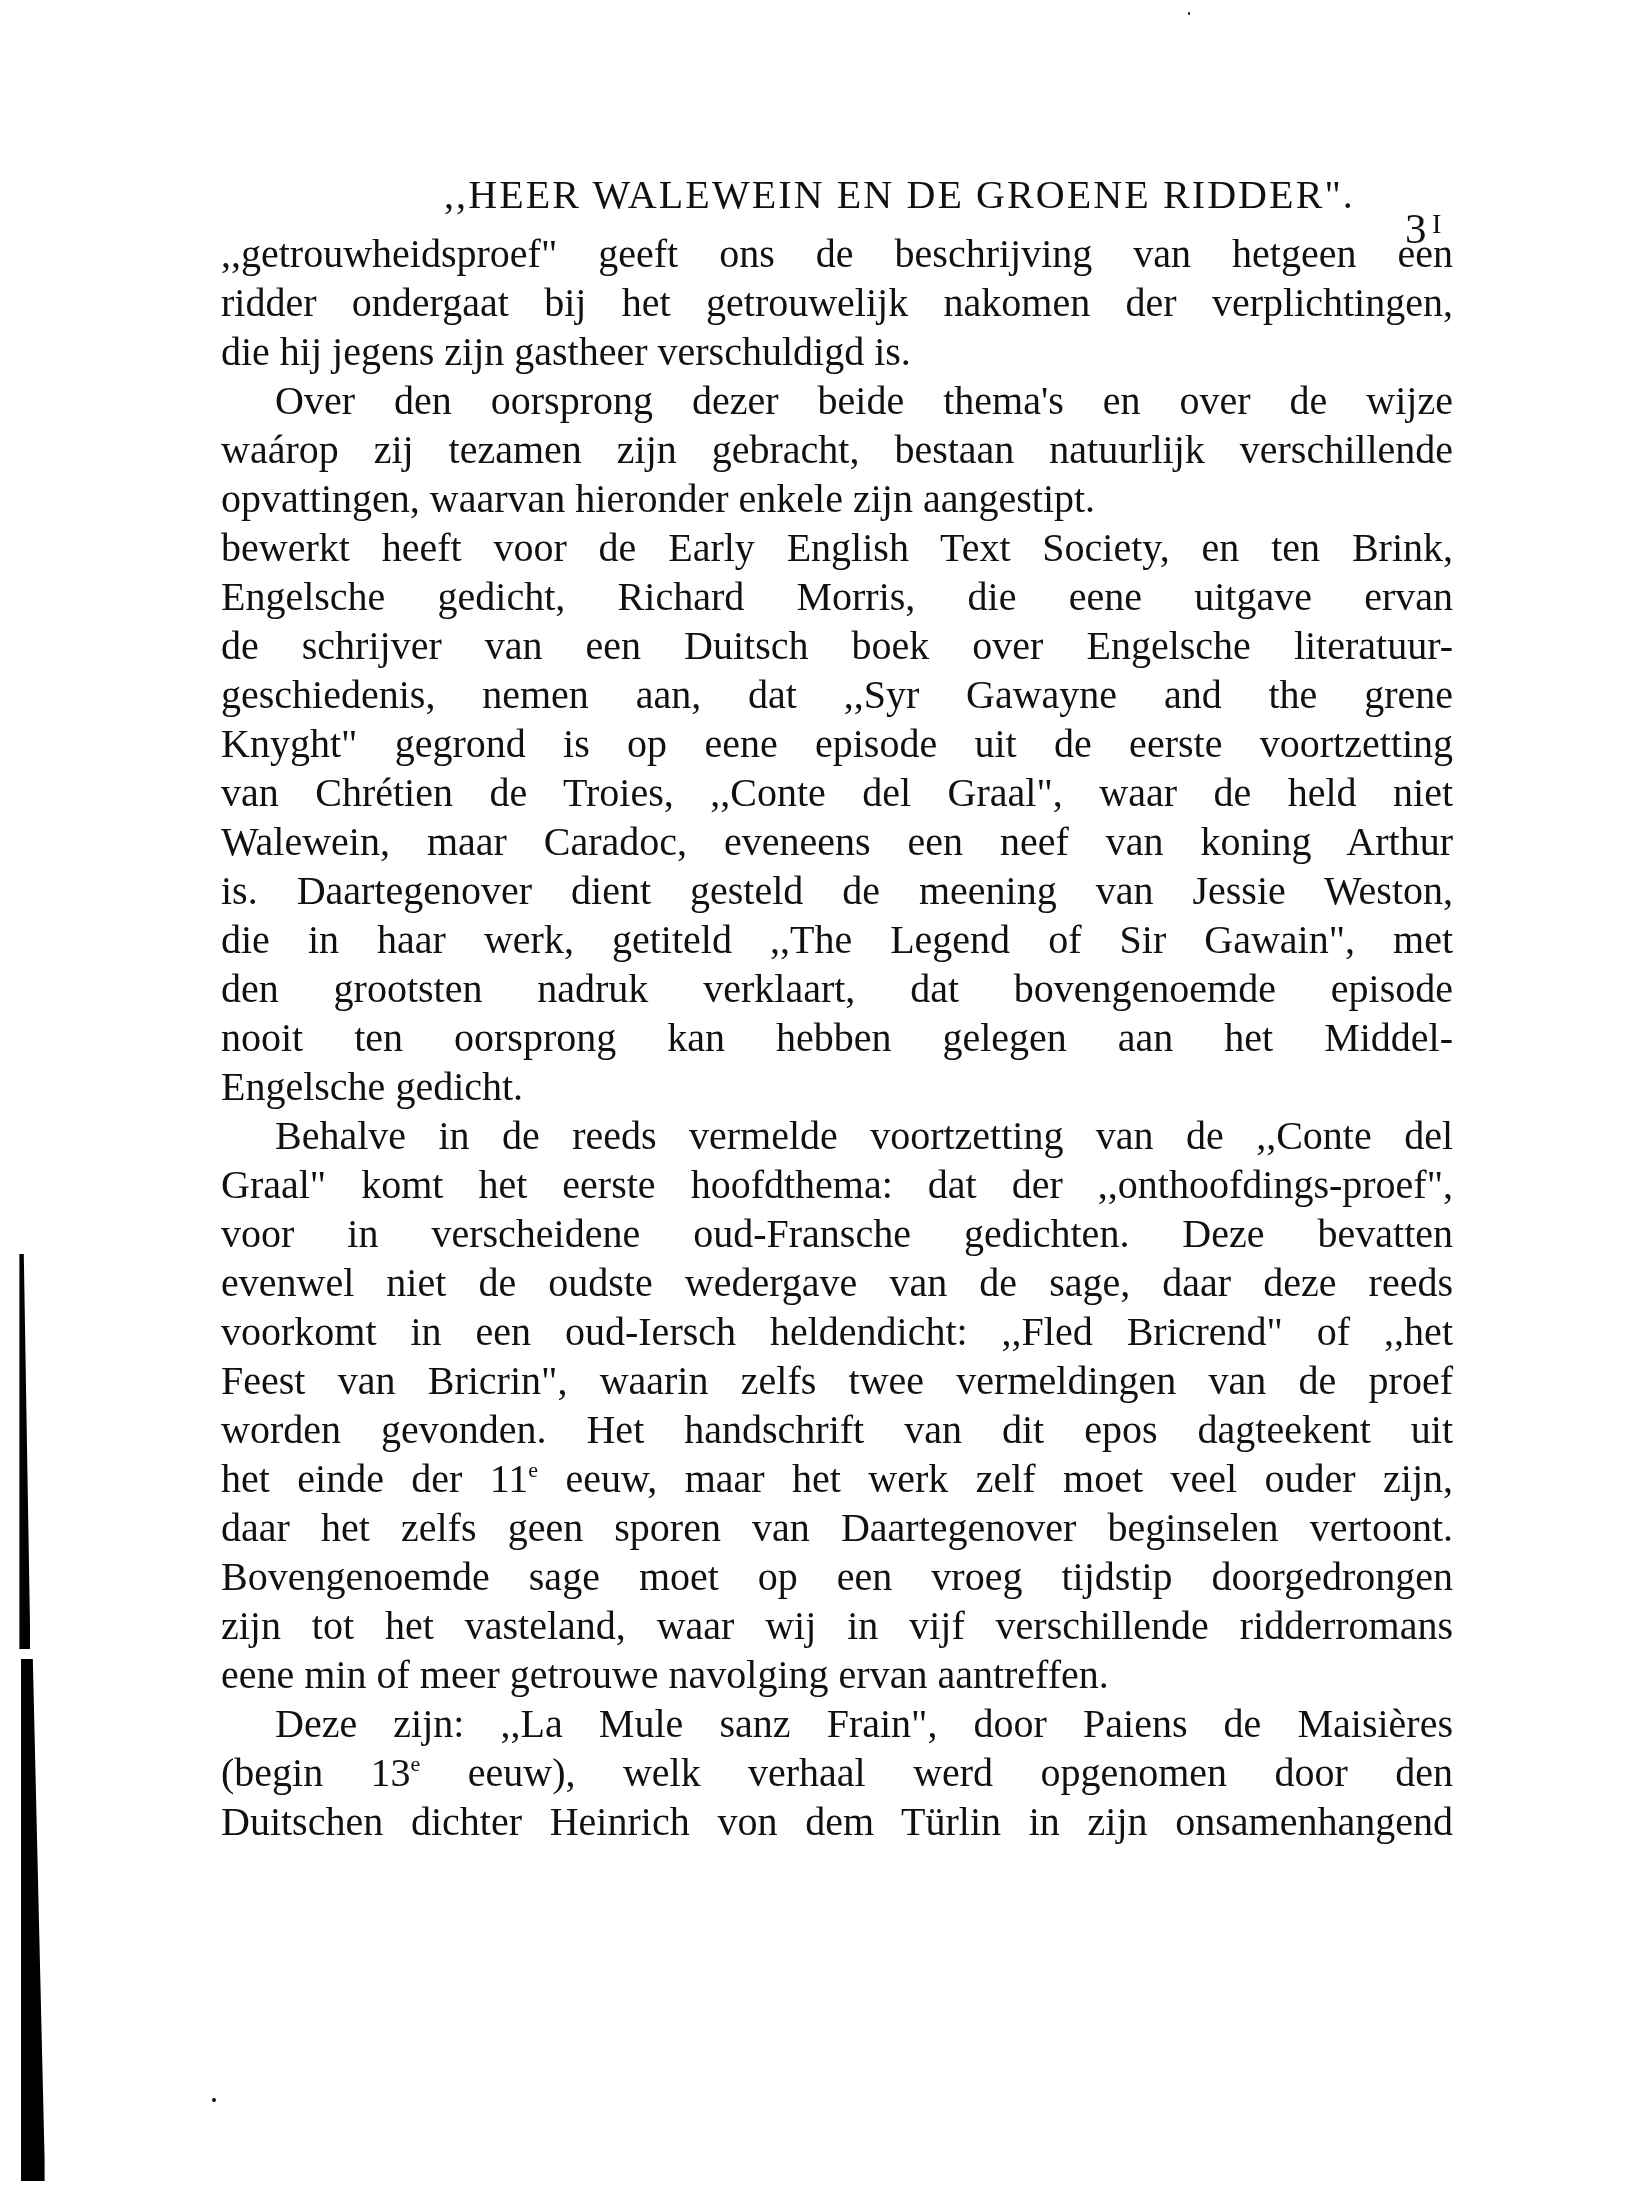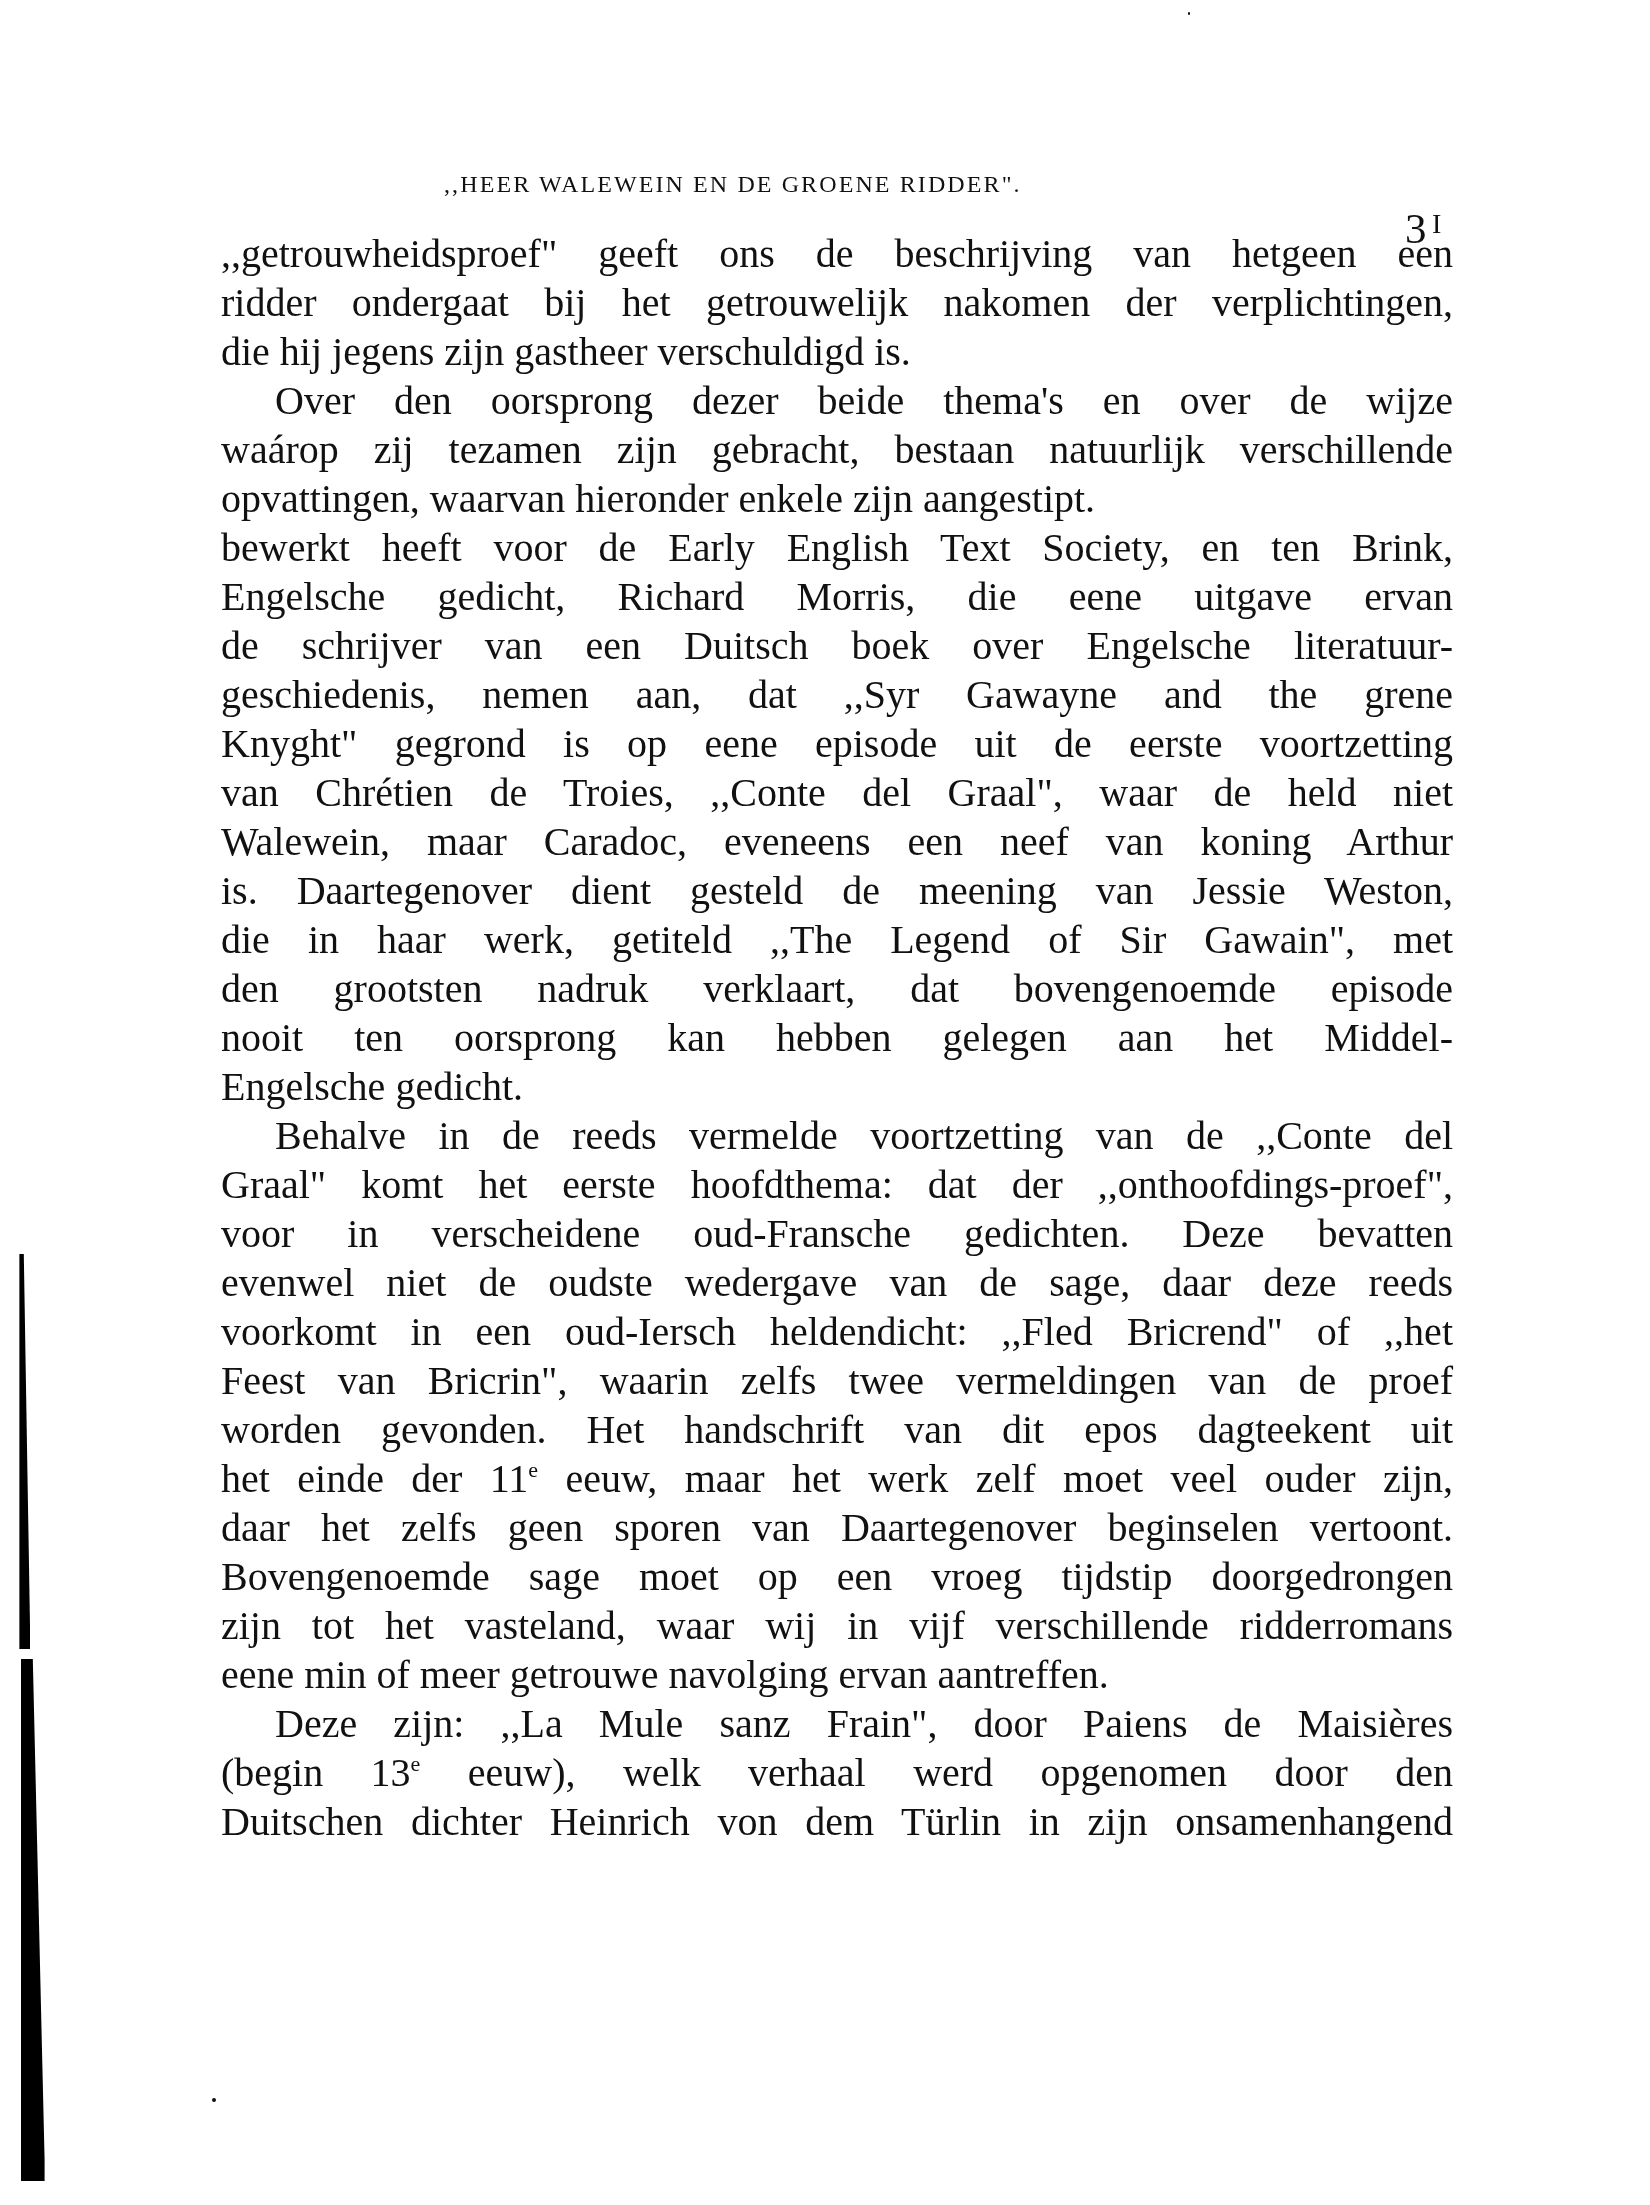--- a/index.html
+++ b/index.html
@@ -1,20 +1,20 @@
 <!DOCTYPE html>
 <html style="font-size:11px"><head>
 <meta charset="utf-8">
 <style>
   html, body { margin: 0; padding: 0; background: #ffffff; }
   body { width: 1650px; height: 2205px; position: relative; overflow: hidden; }
   .page { position: absolute; left: 0; top: 0; width: 1650px; height: 2205px; background: #fff; }
   .running-head {
     position: absolute; left: 444px; top: 171px; width: 770px;
-    font-family: "Liberation Serif", serif; font-size: 24px; letter-spacing: 2.1px;
+    font-family: "Liberation Serif", serif; font-size: 40px; letter-spacing: 2.1px;
     color: #111; white-space: nowrap;
   }
   .page-number {
     position: absolute; left: 1405px; top: 164px;
     font-family: "Liberation Serif", serif; font-size: 43px; color: #111;
     white-space: nowrap;
     margin-top: 40px;
   }
   .page-number .pn-one { font-size: 28px; vertical-align: 9.7px; margin-left: 5.5px; }
   .body-text {

